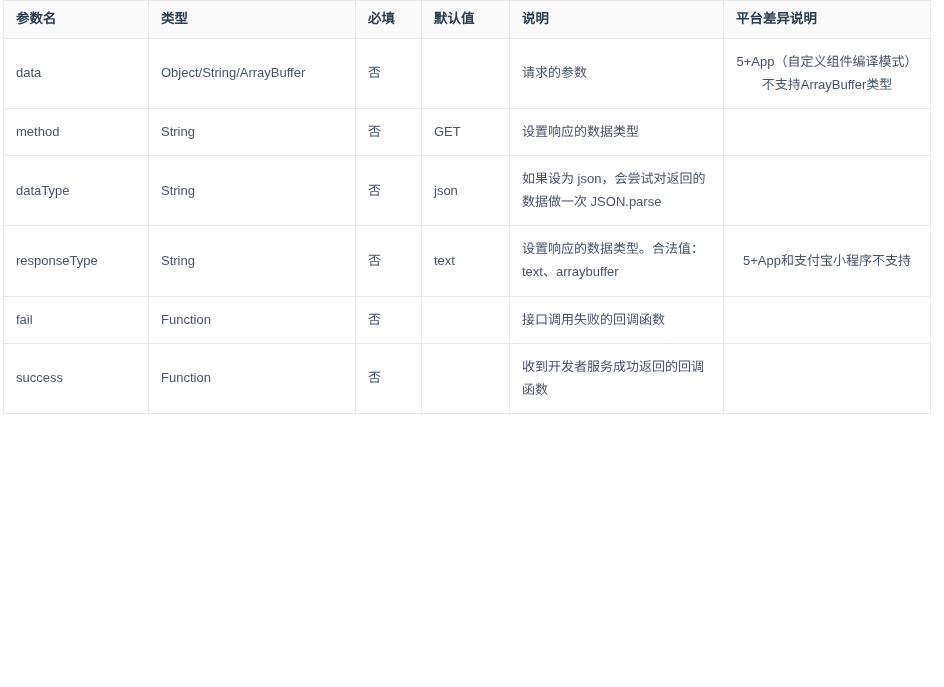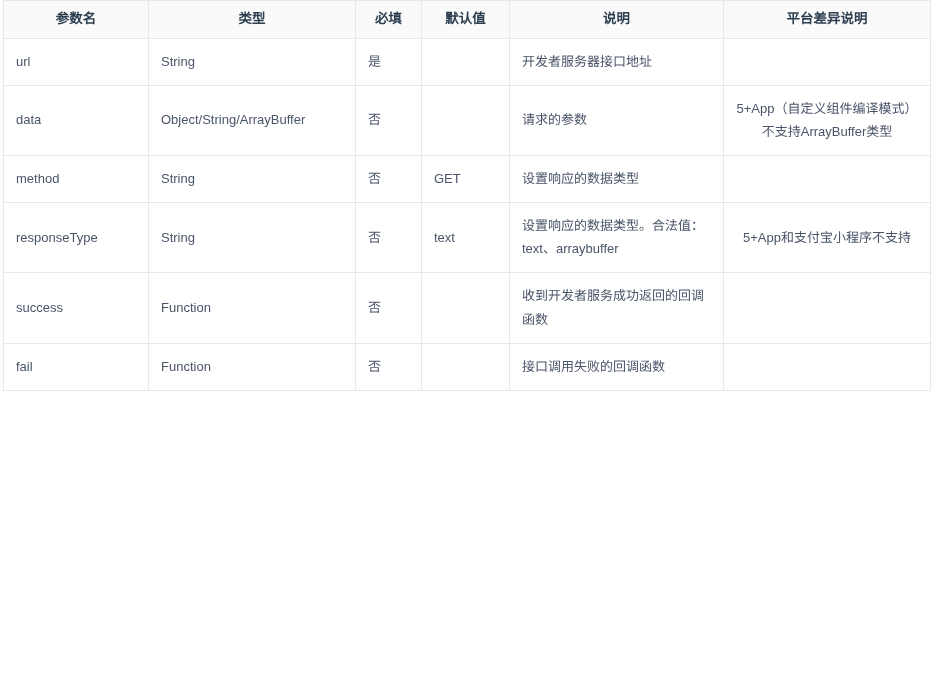--- a/index.html
+++ b/index.html
@@ -36,21 +36,21 @@
   }
 
   table.param-table thead th {
     background: #fafafa;
     border: 1px solid #e8e8e8;
     border-left: none;
     border-right: none;
     color: #2c3e50;
     font-weight: bold;
     font-size: 13.5px;
-    text-align: center;
+    text-align: left;
     padding: 6px 12px 7px 12px;
     height: 20px;
     vertical-align: middle;
     white-space: nowrap;
   }
   table.param-table thead th.cell-sep {
     border-right: 1px solid #e8e8e8;
   }
   table.param-table thead th:first-child {
     border-left: 1px solid #e8e8e8;
@@ -106,73 +106,73 @@
         <th class="cell-sep">类型</th>
         <th class="cell-sep">必填</th>
         <th class="cell-sep">默认值</th>
         <th class="cell-sep">说明</th>
         <th>平台差异说明</th>
       </tr>
     </thead>
 
     <tbody>
 
-      <tr>
-        <td class="c-name">url</td>
-        <td class="c-type">String</td>
-        <td class="c-req">是</td>
-        <td class="c-default"></td>
-        <td class="c-desc">开发者服务器接口地址</td>
-        <td class="c-plat"></td>
-      </tr>
 
       <tr>
         <td class="c-name">data</td>
         <td class="c-type">Object/String/ArrayBuffer</td>
         <td class="c-req">否</td>
         <td class="c-default"></td>
         <td class="c-desc">请求的参数</td>
         <td class="c-plat">5+App（自定义组件编译模式）不支持ArrayBuffer类型</td>
       </tr>
 
 
       <tr>
         <td class="c-name">method</td>
         <td class="c-type">String</td>
         <td class="c-req">否</td>
         <td class="c-default">GET</td>
         <td class="c-desc">设置响应的数据类型</td>
         <td class="c-plat"></td>
       </tr>
 
+      <tr>
+        <td class="c-name">dataType</td>
+        <td class="c-type">String</td>
+        <td class="c-req">否</td>
+        <td class="c-default">json</td>
+        <td class="c-desc">如果设为 json，会尝试对返回的数据做一次 JSON.parse</td>
+        <td class="c-plat"></td>
+      </tr>
 
       <tr>
         <td class="c-name">responseType</td>
         <td class="c-type">String</td>
         <td class="c-req">否</td>
         <td class="c-default">text</td>
         <td class="c-desc">设置响应的数据类型。合法值：text、arraybuffer</td>
         <td class="c-plat">5+App和支付宝小程序不支持</td>
       </tr>
 
       <tr>
+        <td class="c-name">fail</td>
+        <td class="c-type">Function</td>
+        <td class="c-req">否</td>
+        <td class="c-default"></td>
+        <td class="c-desc">接口调用失败的回调函数</td>
+        <td class="c-plat"></td>
+      </tr>
+
+      <tr>
         <td class="c-name">success</td>
         <td class="c-type">Function</td>
         <td class="c-req">否</td>
         <td class="c-default"></td>
         <td class="c-desc">收到开发者服务成功返回的回调函数</td>
-        <td class="c-plat"></td>
-      </tr>
-
-      <tr>
-        <td class="c-name">fail</td>
-        <td class="c-type">Function</td>
-        <td class="c-req">否</td>
-        <td class="c-default"></td>
-        <td class="c-desc">接口调用失败的回调函数</td>
         <td class="c-plat"></td>
       </tr>
 
 
     </tbody>
   </table>
 
 </div>
 
 </body></html>

